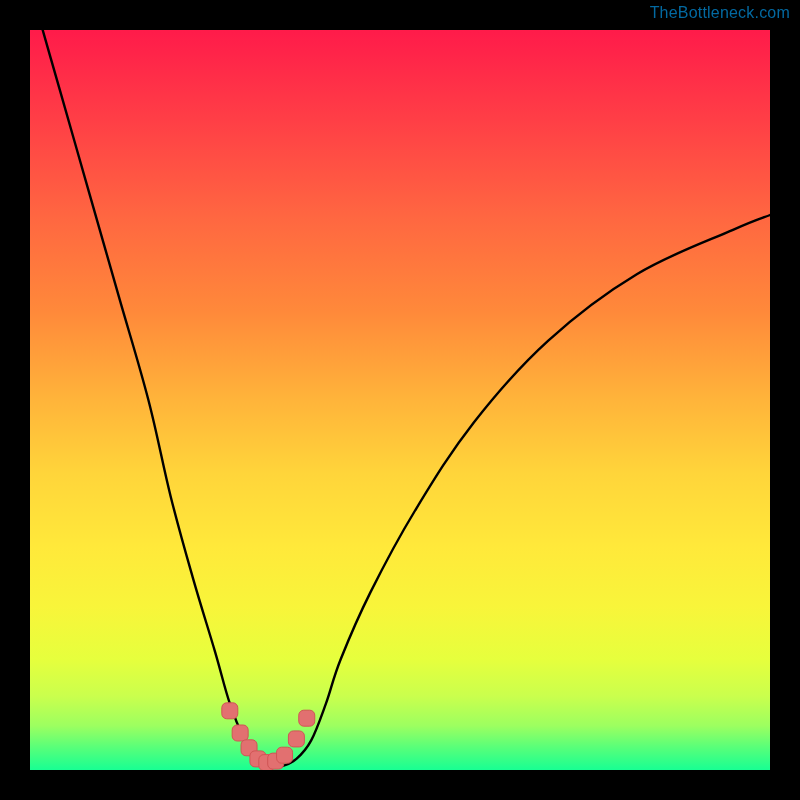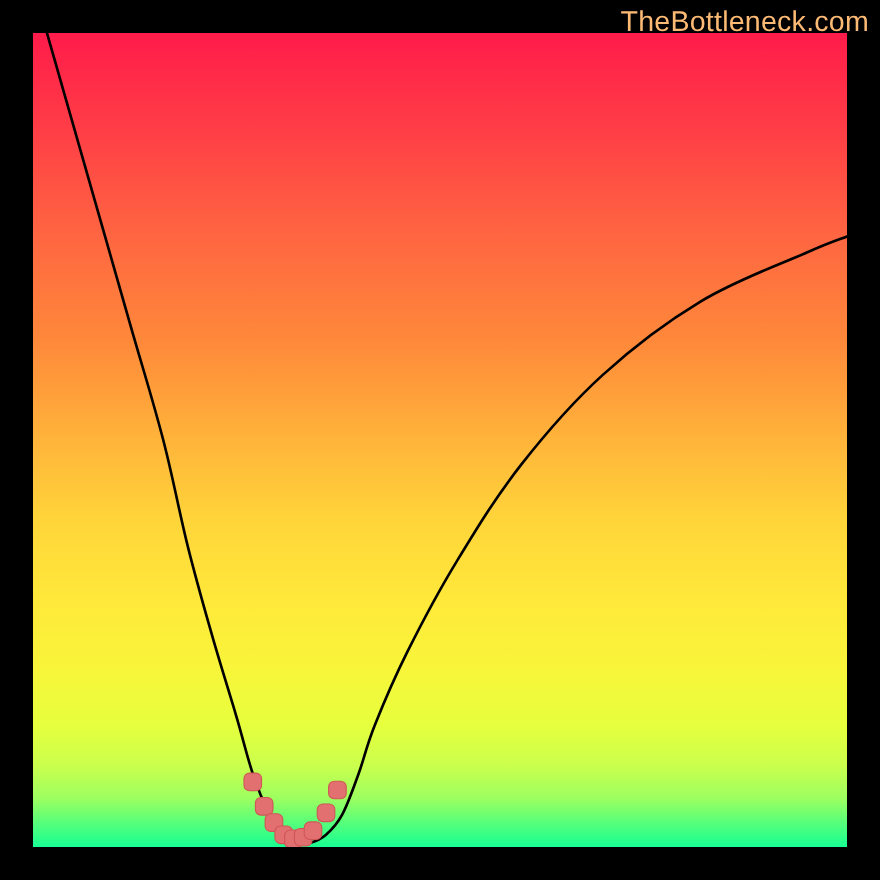--- a/index.html
+++ b/index.html
@@ -55,22 +55,22 @@
     position: absolute;
     left: 0;
     top: 0;
     width: 740px;
     height: 740px;
   }
   .watermark {
     position: absolute;
     top: 4px;
     right: 10px;
-    color: #fdba74;
-    font-size: 26px;
+    color: #0369a1;
+    font-size: 16px;
     font-weight: 500;
     letter-spacing: 0.2px;
     user-select: none;
   }
 </style>
 </head>
 <body>
 
 <div class="frame">
 

